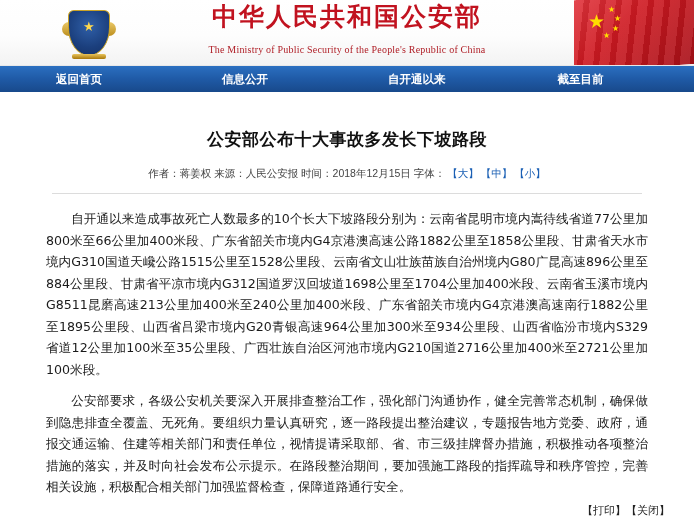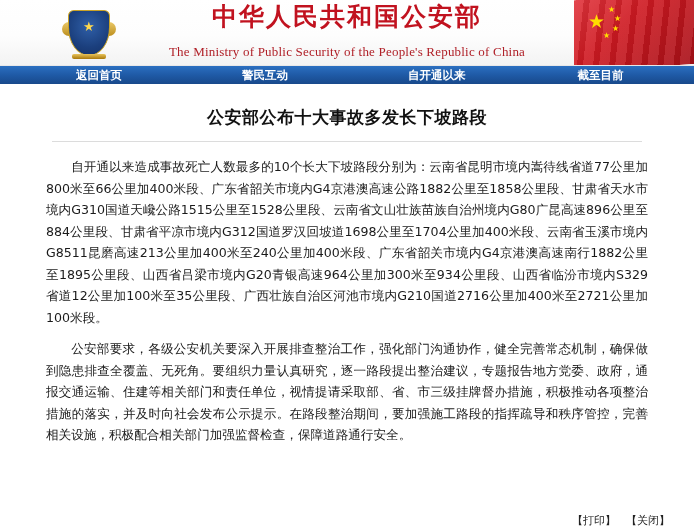--- a/index.html
+++ b/index.html
@@ -78,21 +78,21 @@
     letter-spacing: 2px;
     color: #c1121f;
     white-space: nowrap;
   }
   .title-en {
     position: absolute;
     left: 50%;
     transform: translateX(-50%);
     top: 44px;
     font-family: "Liberation Serif", serif;
-    font-size: 13px;
+    font-size: 10px;
     color: #b02028;
     white-space: nowrap;
     letter-spacing: .2px;
   }
   .flag {
     position: absolute;
     right: 0;
     top: 0;
     width: 120px;
     height: 65px;
@@ -117,25 +117,25 @@
   }
   .flag .sm {
     position: absolute;
     color: #ffde00;
     font-size: 8px;
     line-height: 8px;
   }
 
   
   .nav {
-    height: 18px;
+    height: 26px;
     background: linear-gradient(to bottom, #2b6fc0 0%, #1f5aa6 50%, #18498b 100%);
     display: flex;
     align-items: center;
-    padding-left: 70px;
+    padding-left: 50px;
     box-sizing: border-box;
   }
   .nav-item {
     color: #ffffff;
     font-size: 11.5px;
     font-weight: bold;
     padding: 0 6px;
     white-space: nowrap;
     cursor: pointer;
   }
@@ -146,21 +146,21 @@
   .article {
     padding: 0 40px;
     box-sizing: border-box;
   }
   .doc-title {
     text-align: center;
     font-family: "DejaVu Serif", "Liberation Serif", serif;
     font-size: 17px;
     font-weight: bold;
     color: #111111;
-    margin-top: 22px;
+    margin-top: 36px;
     letter-spacing: .5px;
   }
   .meta {
     text-align: center;
     font-size: 10.5px;
     color: #444444;
     margin-top: 16px;
   }
   .meta .sizer {
     color: #1a5fb4;
@@ -182,23 +182,22 @@
   }
   .body-text p {
     margin: 0 0 10px 0;
     text-indent: 2em;
   }
 
   
   .footer {
     position: absolute;
     right: 24px;
-    bottom: 0;
+    bottom: 10px;
     display: flex;
-    gap: 10px;
     font-size: 11px;
     color: #222222;
   }
   .footer span { cursor: pointer; }
 </style>
 </head>
 <body>
 
 <div class="page">
 
@@ -217,30 +216,36 @@
       <div class="sm" style="left:34px; top:6px;">★</div>
       <div class="sm" style="left:40px; top:15px;">★</div>
       <div class="sm" style="left:38px; top:25px;">★</div>
       <div class="sm" style="left:29px; top:32px;">★</div>
     </div>
   </div>
 
   <div class="nav">
     <div class="nav-item">返回首页</div>
     <div class="nav-gap"></div>
-    <div class="nav-item">警民互动</div>
+    <div class="nav-item">信息公开</div>
     <div class="nav-gap"></div>
     <div class="nav-item">自开通以来</div>
     <div class="nav-gap small"></div>
     <div class="nav-item">截至目前</div>
   </div>
 
   <div class="article">
     <div class="doc-title">公安部公布十大事故多发长下坡路段</div>
 
+    <div class="meta">
+      <span>作者：</span><span>蒋姜权</span>
+      <span>来源：</span><span>人民公安报</span>
+      <span>时间：</span><span>2018年12月15日</span>
+      <span>字体：</span><span class="sizer">【大】</span><span class="sizer">【中】</span><span class="sizer">【小】</span>
+    </div>
 
     <div class="rule"></div>
 
     <div class="body-text">
       <p>自开通以来造成事故死亡人数最多的10个长大下坡路段分别为：云南省昆明市境内嵩待线省道77公里加800米至66公里加400米段、广东省韶关市境内G4京港澳高速公路1882公里至1858公里段、甘肃省天水市境内G310国道天巉公路1515公里至1528公里段、云南省文山壮族苗族自治州境内G80广昆高速896公里至884公里段、甘肃省平凉市境内G312国道罗汉回坡道1698公里至1704公里加400米段、云南省玉溪市境内G8511昆磨高速213公里加400米至240公里加400米段、广东省韶关市境内G4京港澳高速南行1882公里至1895公里段、山西省吕梁市境内G20青银高速964公里加300米至934公里段、山西省临汾市境内S329省道12公里加100米至35公里段、广西壮族自治区河池市境内G210国道2716公里加400米至2721公里加100米段。</p>
       <p>公安部要求，各级公安机关要深入开展排查整治工作，强化部门沟通协作，健全完善常态机制，确保做到隐患排查全覆盖、无死角。要组织力量认真研究，逐一路段提出整治建议，专题报告地方党委、政府，通报交通运输、住建等相关部门和责任单位，视情提请采取部、省、市三级挂牌督办措施，积极推动各项整治措施的落实，并及时向社会发布公示提示。在路段整治期间，要加强施工路段的指挥疏导和秩序管控，完善相关设施，积极配合相关部门加强监督检查，保障道路通行安全。</p>
     </div>
   </div>
 
   <div class="footer">

